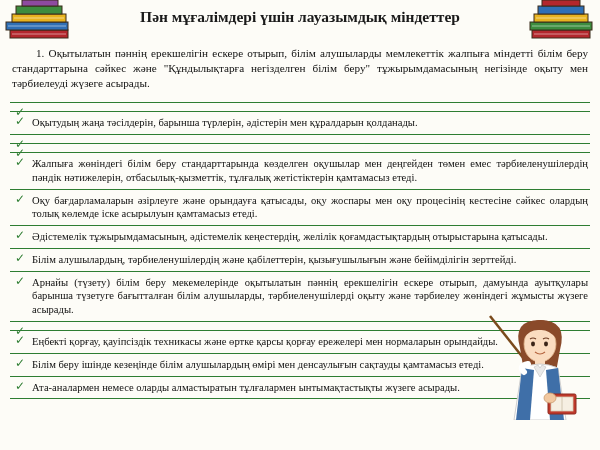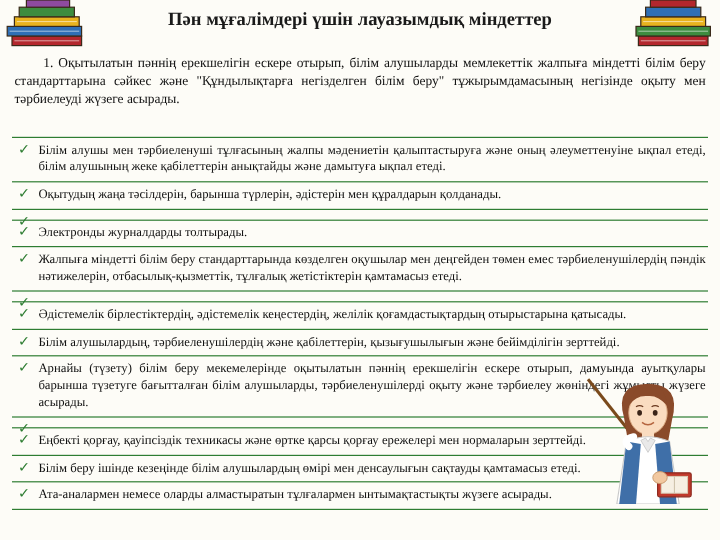--- a/index.html
+++ b/index.html
@@ -46,21 +46,21 @@
     position: absolute;
     top: 0;
     width: 74px;
     height: 44px;
   }
   .books.left { left: 2px; }
   .books.right { right: 2px; }
 
   
   .intro {
-    margin: 2px 12px 24px 12px;
+    margin: 2px 12px 12px 12px;
     font-size: 11.2px;
     line-height: 1.32;
     text-align: justify;
     color: #111;
     text-indent: 24px;
   }
 
   
   .list {
     margin: 0 10px;
@@ -143,58 +143,57 @@
         </g>
       </svg>
     </div>
   </div>
 
   <p class="intro">1. Оқытылатын пәннің ерекшелігін ескере отырып, білім алушыларды мемлекеттік жалпыға міндетті білім беру стандарттарына сәйкес және "Құндылықтарға негізделген білім беру" тұжырымдамасының негізінде оқыту мен тәрбиелеуді жүзеге асырады.</p>
 
   <ul class="list">
     <li class="list-item">
       <span class="check">✓</span>
-      <span>Білім алушы мен тәрбиеленушi тұлғасының жалпы мәдениетін қалыптастыруға және оның әлеуметтенуіне ықпал етеді, білім алушының жеке қабілеттерін анықтайды және дамытуға ықпал етеді.</span>
     </li>
     <li class="list-item">
       <span class="check">✓</span>
       <span>Оқытудың жаңа тәсілдерін, барынша түрлерін, әдістерін мен құралдарын қолданады.</span>
     </li>
     <li class="list-item">
       <span class="check">✓</span>
     </li>
     <li class="list-item">
       <span class="check">✓</span>
-      <span>Электронды журналдарды толтырады.</span>
-    </li>
-    <li class="list-item">
-      <span class="check">✓</span>
-      <span>Жалпыға міндетті білім беру стандарттарында көзделген оқушылар мен деңгейден төмен емес тәрбиеленушілердің пәндік нәтижелерін, отбасылық-қызметтік, тұлғалық жетістіктерін қамтамасыз етеді.</span>
-    </li>
-    <li class="list-item">
-      <span class="check">✓</span>
-    </li>
-    <li class="list-item">
-      <span class="check">✓</span>
-      <span>Әдістемелік бірлестіктердің, әдістемелік кеңестердің, желілік қоғамдастықтардың отырыстарына қатысады.</span>
+    </li>
+    <li class="list-item">
+      <span class="check">✓</span>
+      <span>Жалпыға жөніндегі білім беру стандарттарында көзделген оқушылар мен деңгейден төмен емес тәрбиеленушілердің пәндік нәтижелерін, отбасылық-қызметтік, тұлғалық жетістіктерін қамтамасыз етеді.</span>
+    </li>
+    <li class="list-item">
+      <span class="check">✓</span>
+      <span>Оқу бағдарламаларын әзірлеуге және орындауға қатысады, оқу жоспары мен оқу процесінің кестесіне сәйкес олардың толық көлемде іске асырылуын қамтамасыз етеді.</span>
+    </li>
+    <li class="list-item">
+      <span class="check">✓</span>
+      <span>Әдістемелік тұжырымдамасының, әдістемелік кеңестердің, желілік қоғамдастықтардың отырыстарына қатысады.</span>
     </li>
     <li class="list-item">
       <span class="check">✓</span>
       <span>Білім алушылардың, тәрбиеленушілердің және қабілеттерін, қызығушылығын және бейімділігін зерттейді.</span>
     </li>
     <li class="list-item">
       <span class="check">✓</span>
       <span>Арнайы (түзету) білім беру мекемелерінде оқытылатын пәннің ерекшелігін ескере отырып, дамуында ауытқулары барынша түзетуге бағытталған білім алушыларды, тәрбиеленушілерді оқыту және тәрбиелеу жөніндегі жұмысты жүзеге асырады.</span>
     </li>
     <li class="list-item">
       <span class="check">✓</span>
     </li>
     <li class="list-item">
       <span class="check">✓</span>
-      <span>Еңбекті қорғау, қауіпсіздік техникасы және өртке қарсы қорғау ережелері мен нормаларын зерттейді.</span>
+      <span>Еңбекті қорғау, қауіпсіздік техникасы және өртке қарсы қорғау ережелері мен нормаларын орындайды.</span>
     </li>
     <li class="list-item">
       <span class="check">✓</span>
       <span>Білім беру ішінде кезеңінде білім алушылардың өмірі мен денсаулығын сақтауды қамтамасыз етеді.</span>
     </li>
     <li class="list-item">
       <span class="check">✓</span>
       <span>Ата-аналармен немесе оларды алмастыратын тұлғалармен ынтымақтастықты жүзеге асырады.</span>
     </li>
 

